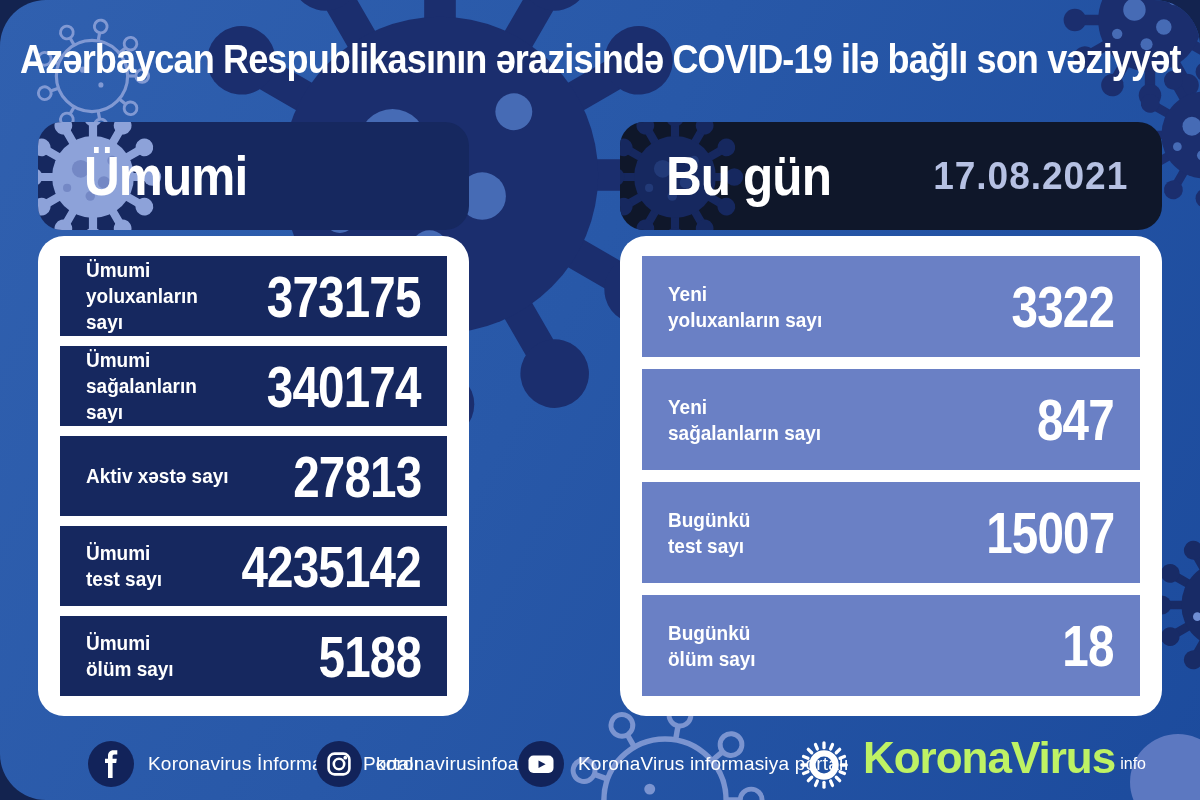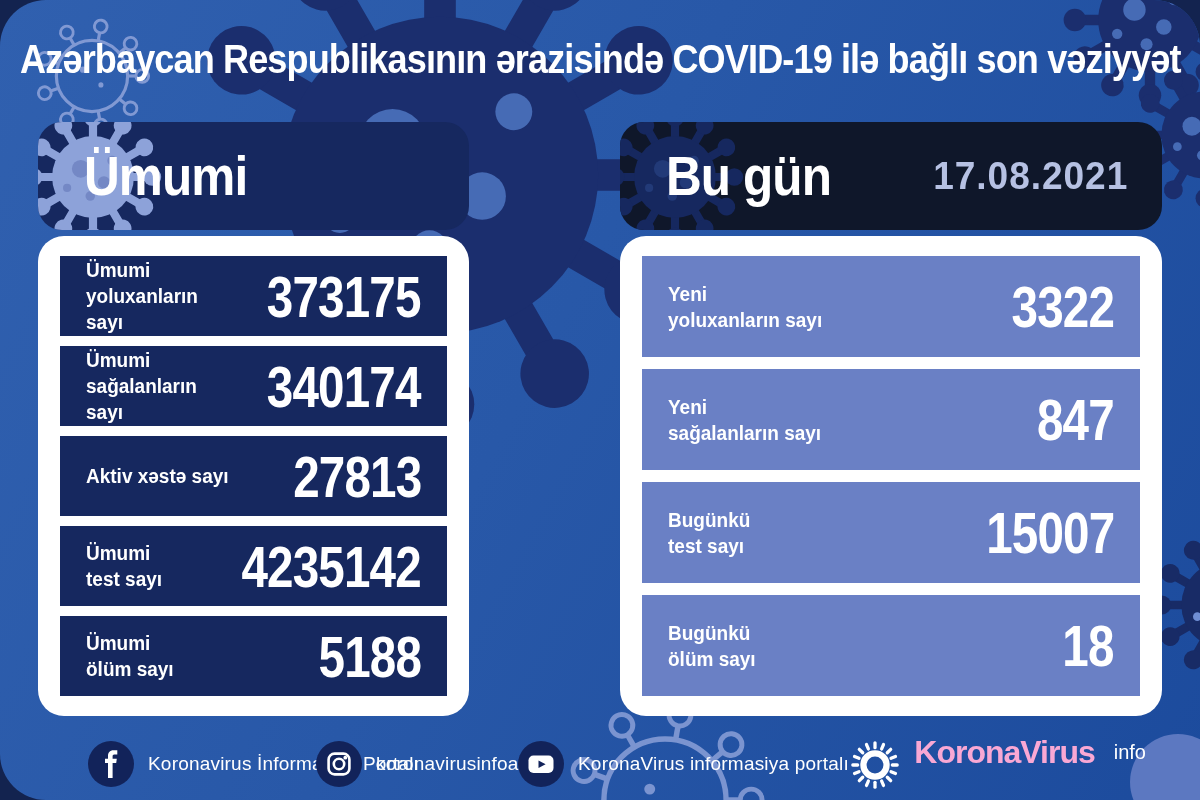--- a/index.html
+++ b/index.html
@@ -73,22 +73,22 @@
   .footer{position:absolute;left:0;right:0;top:728px;height:72px;z-index:2;}
   .sgroup{
     position:absolute;top:50%;transform:translateY(-50%);
     display:flex;align-items:center;gap:14px;
   }
   .sgroup .circ{width:46px;height:46px;flex:0 0 auto;}
   .sgroup .lbl{color:#fff;font-size:19px;white-space:nowrap;letter-spacing:.2px;}
   .brand{position:absolute;right:54px;top:50%;transform:translateY(-50%);
     display:flex;align-items:flex-start;gap:12px;}
   .brand .bicon{width:54px;height:54px;margin-top:2px;}
-  .brand .btext{color:#f9a8d4;font-size:32px;font-weight:bold;letter-spacing:-1px;line-height:1;}
-  .brand .bsup{color:#fff;font-size:20px;font-weight:normal;margin-left:19px;
+  .brand .btext{color:#bef264;font-size:44px;font-weight:bold;letter-spacing:-1px;line-height:1;}
+  .brand .bsup{color:#fff;font-size:16px;font-weight:normal;margin-left:5px;
     position:relative;top:-4px;}
 </style>
 </head>
 <body>
 
 <svg width="0" height="0" style="position:absolute">
   <defs>
     <symbol id="virus-fill" viewBox="-110 -110 220 220">
       <g>
         <g transform="rotate(0)">

